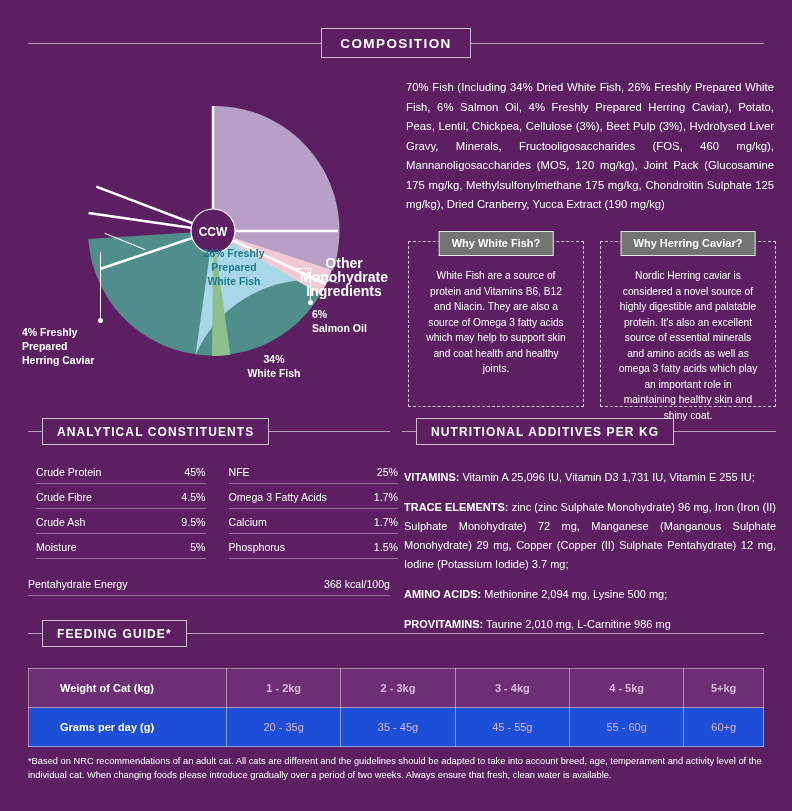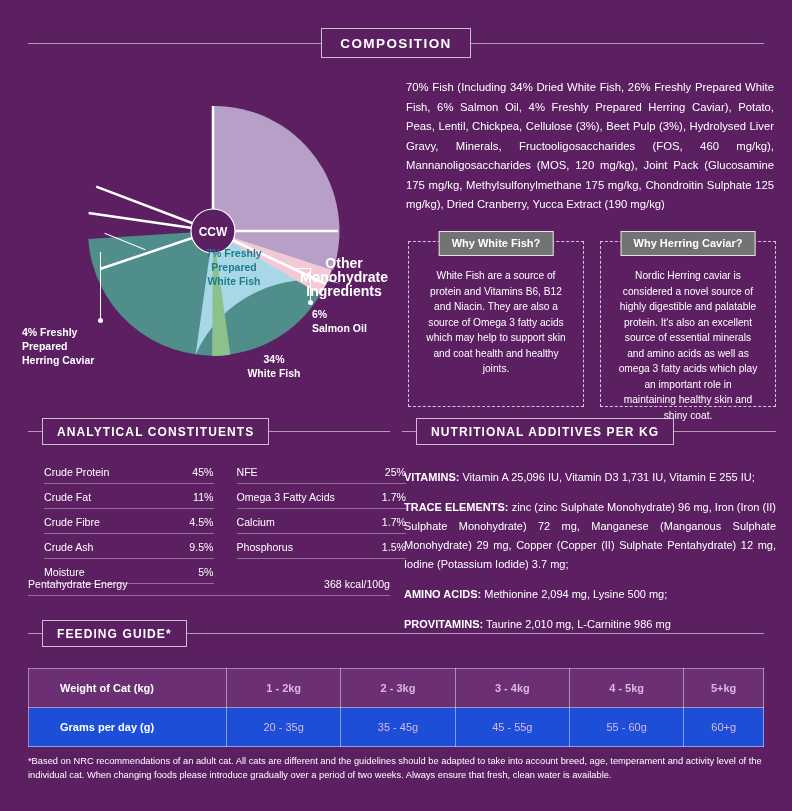--- a/index.html
+++ b/index.html
@@ -96,21 +96,21 @@
   #why-herring { left: 600px; top: 241px; width: 176px; height: 166px; }
 
   
   #analytical-head { position: absolute; left: 28px; top: 418px; width: 362px; }
   #analytical-head .rule:first-child { max-width: 14px; }
   #nutritional-head { position: absolute; left: 402px; top: 418px; width: 374px; }
   #nutritional-head .rule:first-child { max-width: 14px; }
 
   .const-cols {
     position: absolute;
-    left: 44px; top: 466px;
+    left: 36px; top: 466px;
     width: 362px;
     display: flex;
     gap: 23px;
   }
   .const-col { flex: 1 1 0; }
   .const-row {
     display: flex;
     align-items: flex-end;
     justify-content: space-between;
     font-size: 10.6px;
@@ -212,21 +212,21 @@
         <line x1="135" y1="135" x2="10.6" y2="117.0"></line>
         <line x1="135" y1="135" x2="248.0" y2="188.0"></line>
       </g>
 
       <circle cx="135" cy="135" r="22" fill="#5b1f62"></circle>
       <circle cx="135" cy="135" r="22" fill="none" stroke="#ffffff" stroke-width="1.2"></circle>
       <text x="135" y="139.5" text-anchor="middle" font-family="Liberation Sans, sans-serif" font-size="12" font-weight="bold" fill="#ffffff">CCW</text>
     </svg>
 
     <div class="pie-label" id="label-white-fish">
-      <div>7% Freshly</div>
+      <div>26% Freshly</div>
       <div>Prepared</div>
       <div>White Fish</div>
     </div>
 
     <div class="pie-label" id="label-other">
       <div>Other</div>
       <div>Monohydrate</div>
       <div>Ingredients</div>
     </div>
 
@@ -275,24 +275,20 @@
     <div class="rule"></div>
     <div class="box small">NUTRITIONAL ADDITIVES PER KG</div>
     <div class="rule"></div>
   </div>
 
   <div class="const-cols">
     <div class="const-col">
       <div class="const-row">
         <span>Crude Protein</span>
         <span class="val">45%</span>
-      </div>
-      <div class="const-row">
-        <span>Crude Fat</span>
-        <span class="val">11%</span>
       </div>
       <div class="const-row">
         <span>Crude Fibre</span>
         <span class="val">4.5%</span>
       </div>
       <div class="const-row">
         <span>Crude Ash</span>
         <span class="val">9.5%</span>
       </div>
       <div class="const-row">

